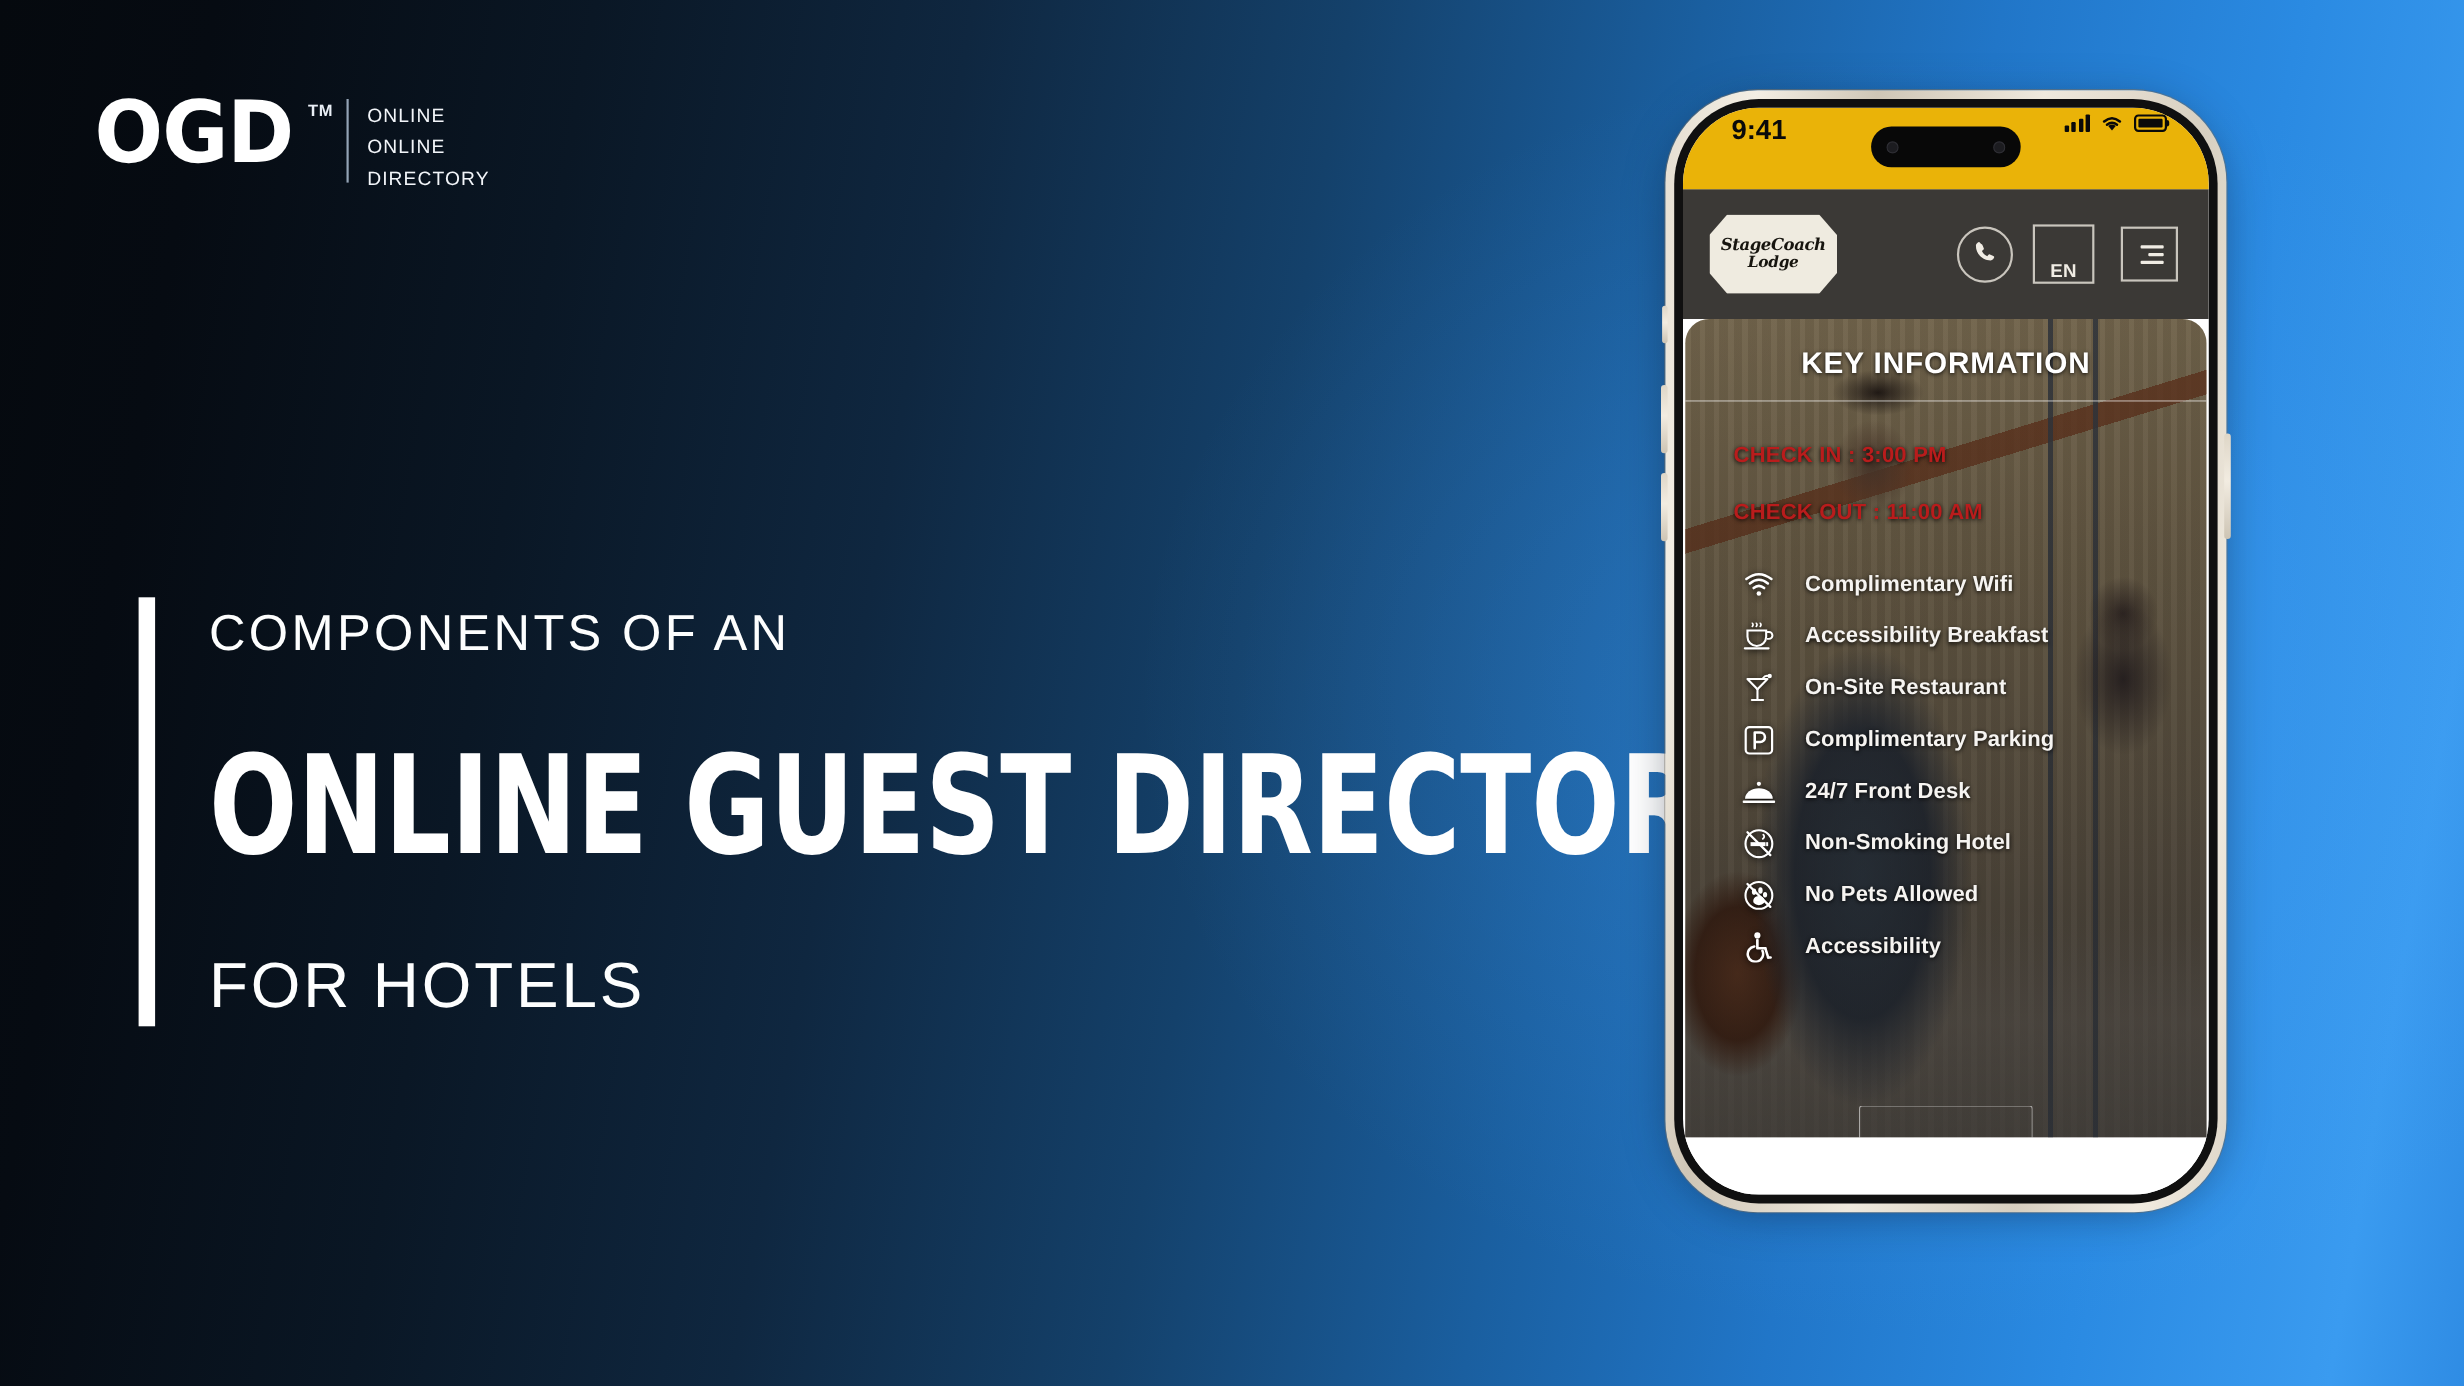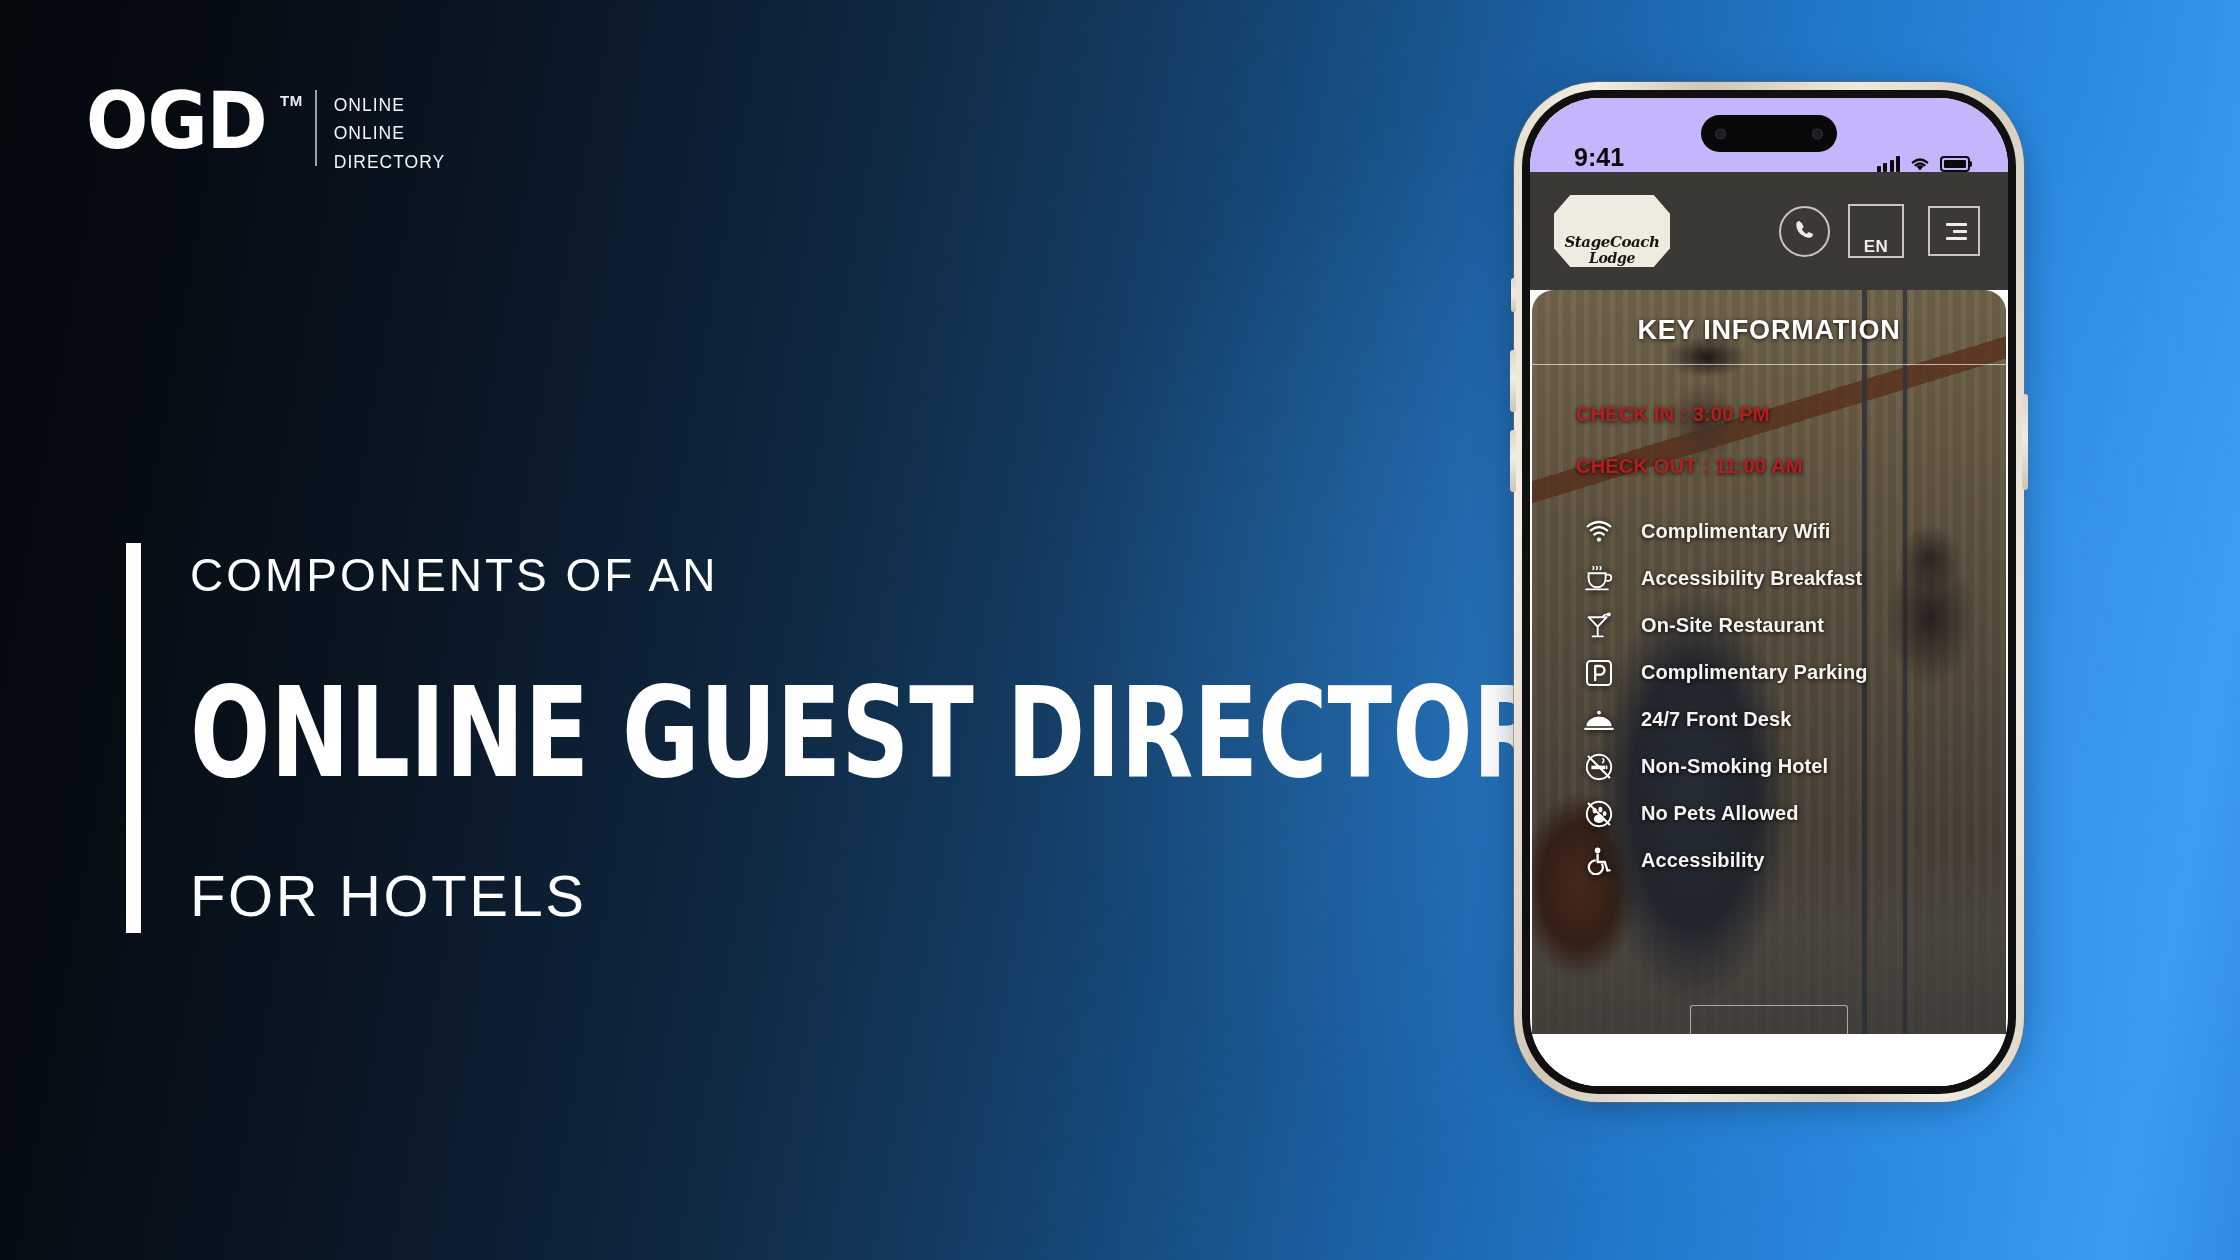--- a/index.html
+++ b/index.html
@@ -205,23 +205,23 @@
   }
   #btn-silent { left: -3px; top: 196px;  width: 5px; height: 34px; }
   #btn-volup  { left: -4px; top: 268px;  width: 6px; height: 62px; }
   #btn-voldn  { left: -4px; top: 348px;  width: 6px; height: 62px; }
   #btn-power  { right: -4px; top: 312px; width: 6px; height: 96px; }
 
   
   #status-bar {
     position: relative;
     height: 74px;
-    background: #c4b5fd;
-    display: flex;
-    align-items: flex-end;
+    background: #eab308;
+    display: flex;
+    align-items: flex-start;
     justify-content: space-between;
     padding: 0 38px 0 44px;
     box-sizing: border-box;
   }
   #status-time {
     font-family: "Liberation Sans", sans-serif;
     font-weight: 700;
     font-size: 25px;
     color: #0a0a0a;
     letter-spacing: 0px;
@@ -292,21 +292,21 @@
     gap: 14px;
   }
   #hotel-logo {
     width: 116px;
     height: 72px;
     background: #efebe0;
     clip-path: polygon(14% 0%, 86% 0%, 100% 26%, 100% 74%, 86% 100%, 14% 100%, 0% 74%, 0% 26%);
     display: flex;
     flex-direction: column;
     align-items: center;
-    justify-content: flex-end;
+    justify-content: center;
     flex: 0 0 auto;
   }
   #hotel-logo-line1 {
     font-family: "DejaVu Serif", serif;
     font-size: 15px;
     font-weight: 700;
     font-style: italic;
     color: #17150f;
     letter-spacing: -0.4px;
     line-height: 1.1;

